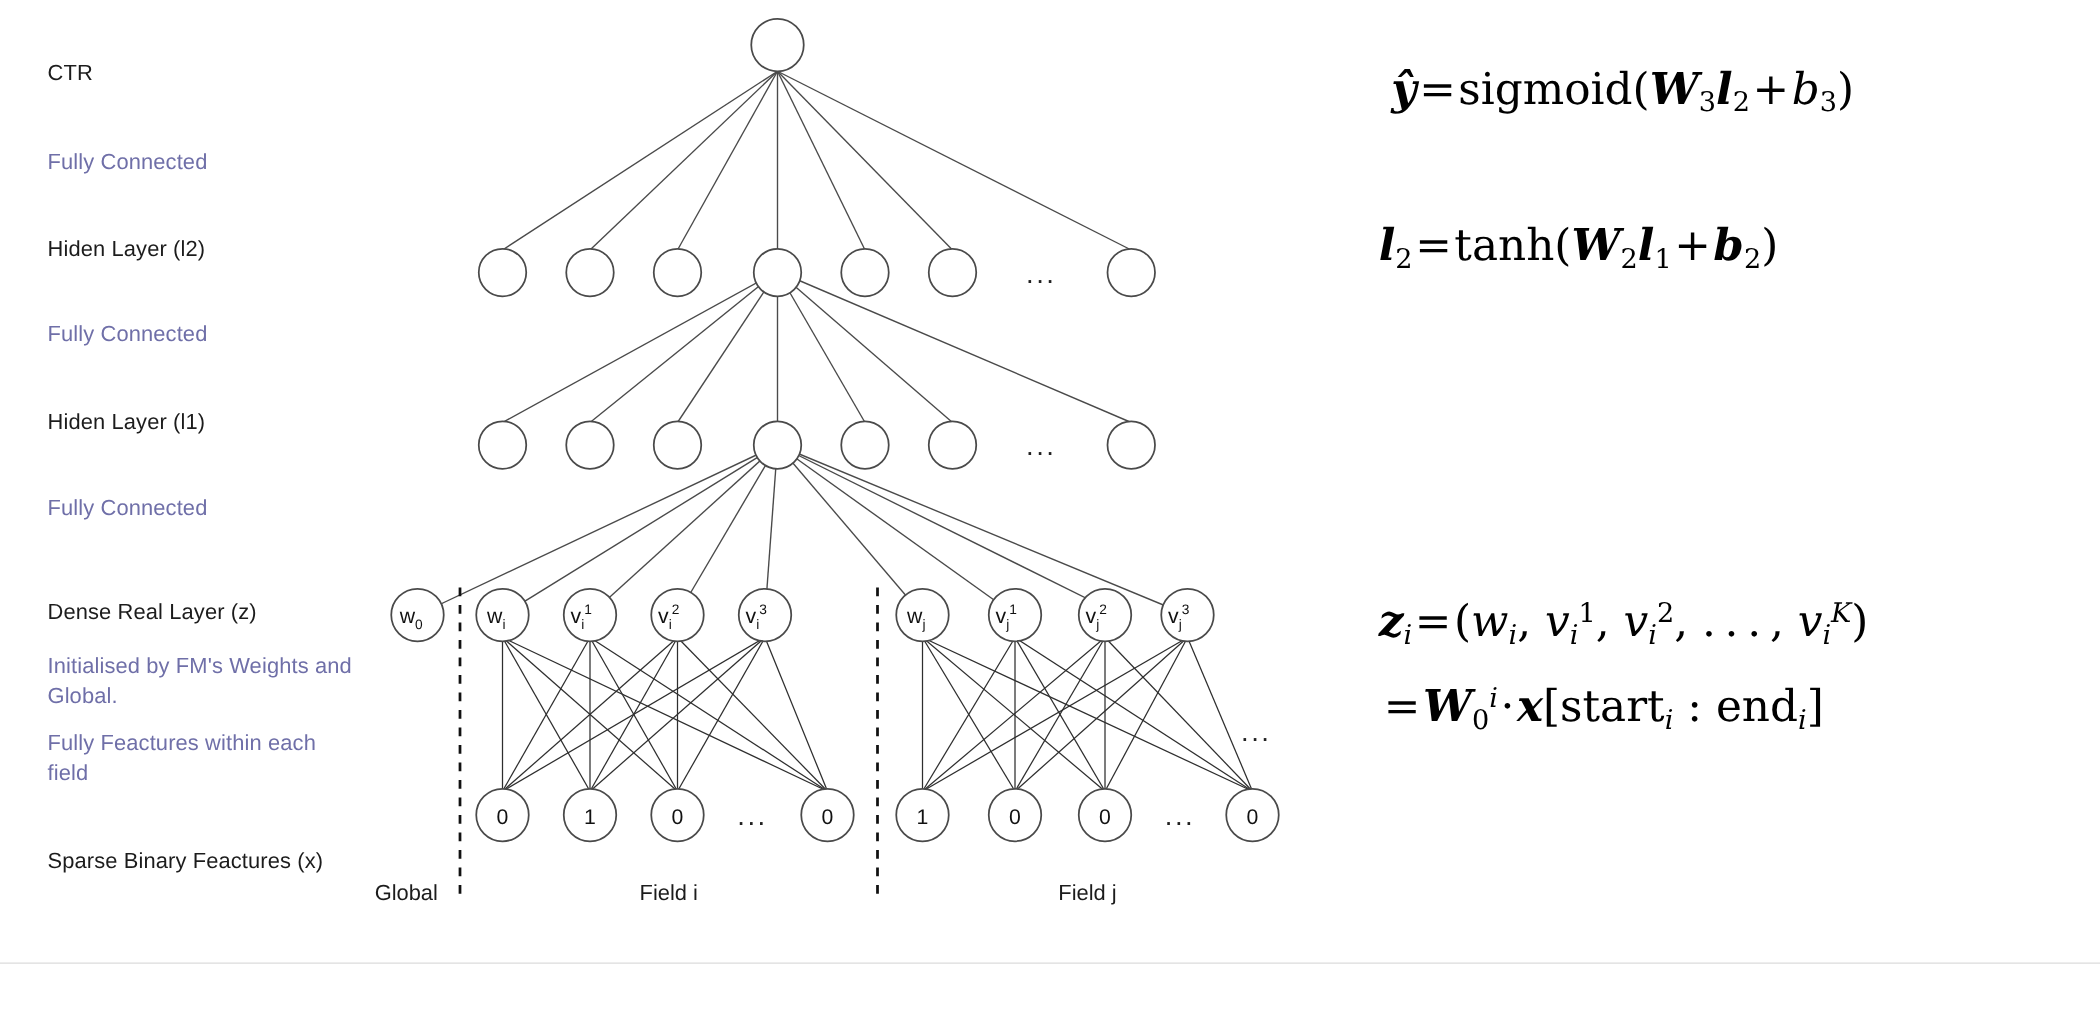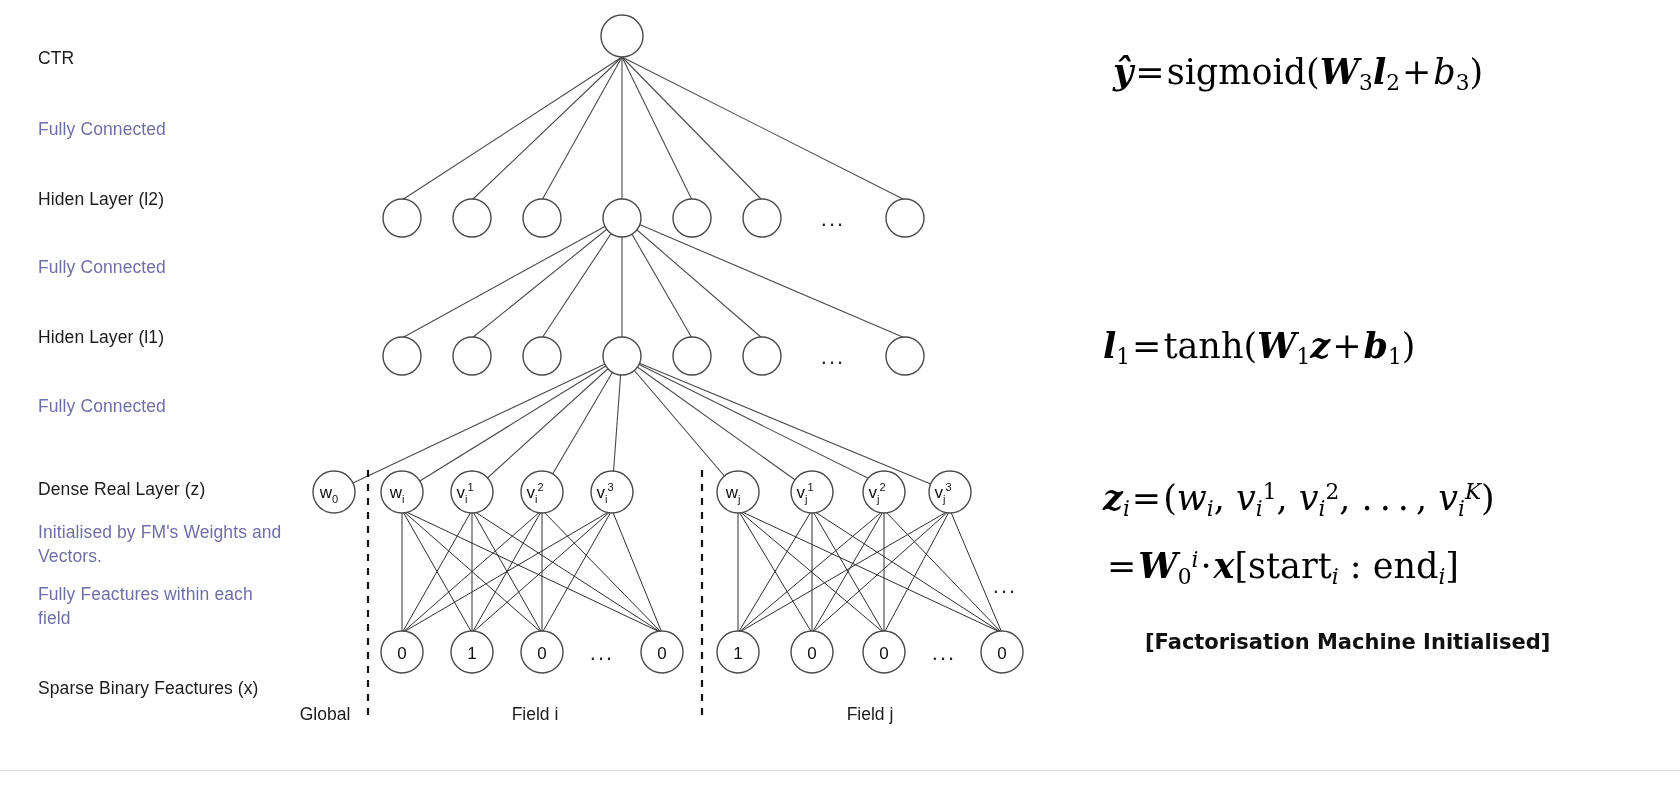--- a/index.html
+++ b/index.html
@@ -91,21 +91,21 @@
 <div id="figure">
 
   <div class="label-col">
     <div class="row-label" style="top:47px">CTR</div>
     <div class="row-label note" style="top:118px">Fully Connected</div>
     <div class="row-label" style="top:188px">Hiden Layer (l2)</div>
     <div class="row-label note" style="top:256px">Fully Connected</div>
     <div class="row-label" style="top:326px">Hiden Layer (l1)</div>
     <div class="row-label note" style="top:395px">Fully Connected</div>
     <div class="row-label" style="top:478px">Dense Real Layer (z)</div>
-    <div class="row-label note" style="top:521px;width:250px">Initialised by FM's Weights and Vectors.</div>
+    <div class="row-label note" style="top:521px;width:250px">Initialised by FM's Weights and Global.</div>
     <div class="row-label note" style="top:583px;width:250px">Fully Feactures within each field</div>
     <div class="row-label" style="top:677px;width:230px">Sparse Binary Feactures (x)</div>
   </div>
 
   <svg id="net" width="1060" height="812" viewBox="0 0 1060 812" style="position:absolute;left:250px;top:0;">
 
     <g>
       <line class="edge" x1="372" y1="57" x2="152" y2="200"></line>
       <line class="edge" x1="372" y1="57" x2="222" y2="200"></line>
       <line class="edge" x1="372" y1="57" x2="292" y2="200"></line>
@@ -293,29 +293,28 @@
 
     <text class="fieldlab" x="75" y="720">Global</text>
     <text class="fieldlab" x="285" y="720">Field i</text>
     <text class="fieldlab" x="620" y="720">Field j</text>
   </svg>
 
   <div class="eq eq-l1" style="left:1113px; top:33px;margin-top:18px;">
     <span class="bi">ŷ</span><span class="op">=</span><span class="rm">sigmoid(</span><span class="bi">W</span><sub class="rm">3</sub><span class="bi">l</span><sub class="rm">2</sub><span class="op">+</span><span class="mi">b</span><sub class="rm">3</sub><span class="rm">)</span>
   </div>
 
-
-  <div class="eq eq-l1" style="left:1103px; top:325px;">
-    <span class="bi">l</span><sub class="rm">1</sub><span class="op">=</span><span class="rm">tanh(</span><span class="bi">W</span><sub class="rm">1</sub><span class="bi">z</span><span class="op">+</span><span class="bi">b</span><sub class="rm">1</sub><span class="rm">)</span>
-  </div>
+  <div class="eq eq-l1" style="left:1103px; top:176px;">
+    <span class="bi">l</span><sub class="rm">2</sub><span class="op">=</span><span class="rm">tanh(</span><span class="bi">W</span><sub class="rm">2</sub><span class="bi">l</span><sub class="rm">1</sub><span class="op">+</span><span class="bi">b</span><sub class="rm">2</sub><span class="rm">)</span>
+  </div>
+
 
   <div class="eq eq-l1" style="left:1103px; top:477px;">
     <span class="bi">z</span><sub>i</sub><span class="op">=</span><span class="rm">(</span><span class="mi">w</span><sub>i</sub><span class="rm">,&nbsp;</span><span class="mi">v</span><sub>i</sub><sup class="rm">1</sup><span class="rm">,&nbsp;</span><span class="mi">v</span><sub>i</sub><sup class="rm">2</sup><span class="rm">,&nbsp;. . . ,&nbsp;</span><span class="mi">v</span><sub>i</sub><sup>K</sup><span class="rm">)</span>
   </div>
 
   <div class="eq eq-l1" style="left:1105px; top:545px;">
     <span class="op">=</span><span class="bi">W</span><sub class="rm">0</sub><sup>i</sup><span class="op">·</span><span class="bi">x</span><span class="rm">[start</span><sub>i</sub><span class="rm">&nbsp;:&nbsp;end</span><sub>i</sub><span class="rm">]</span>
   </div>
 
-  <div class="fm-caption" style="left:1145px; top:630px;">[Factorisation Machine Initialised]</div>
 
   <div style="position:absolute;left:0;top:770px;width:1680px;height:1px;background:#dcdcdc;"></div>
 </div>
 
 </body></html>

